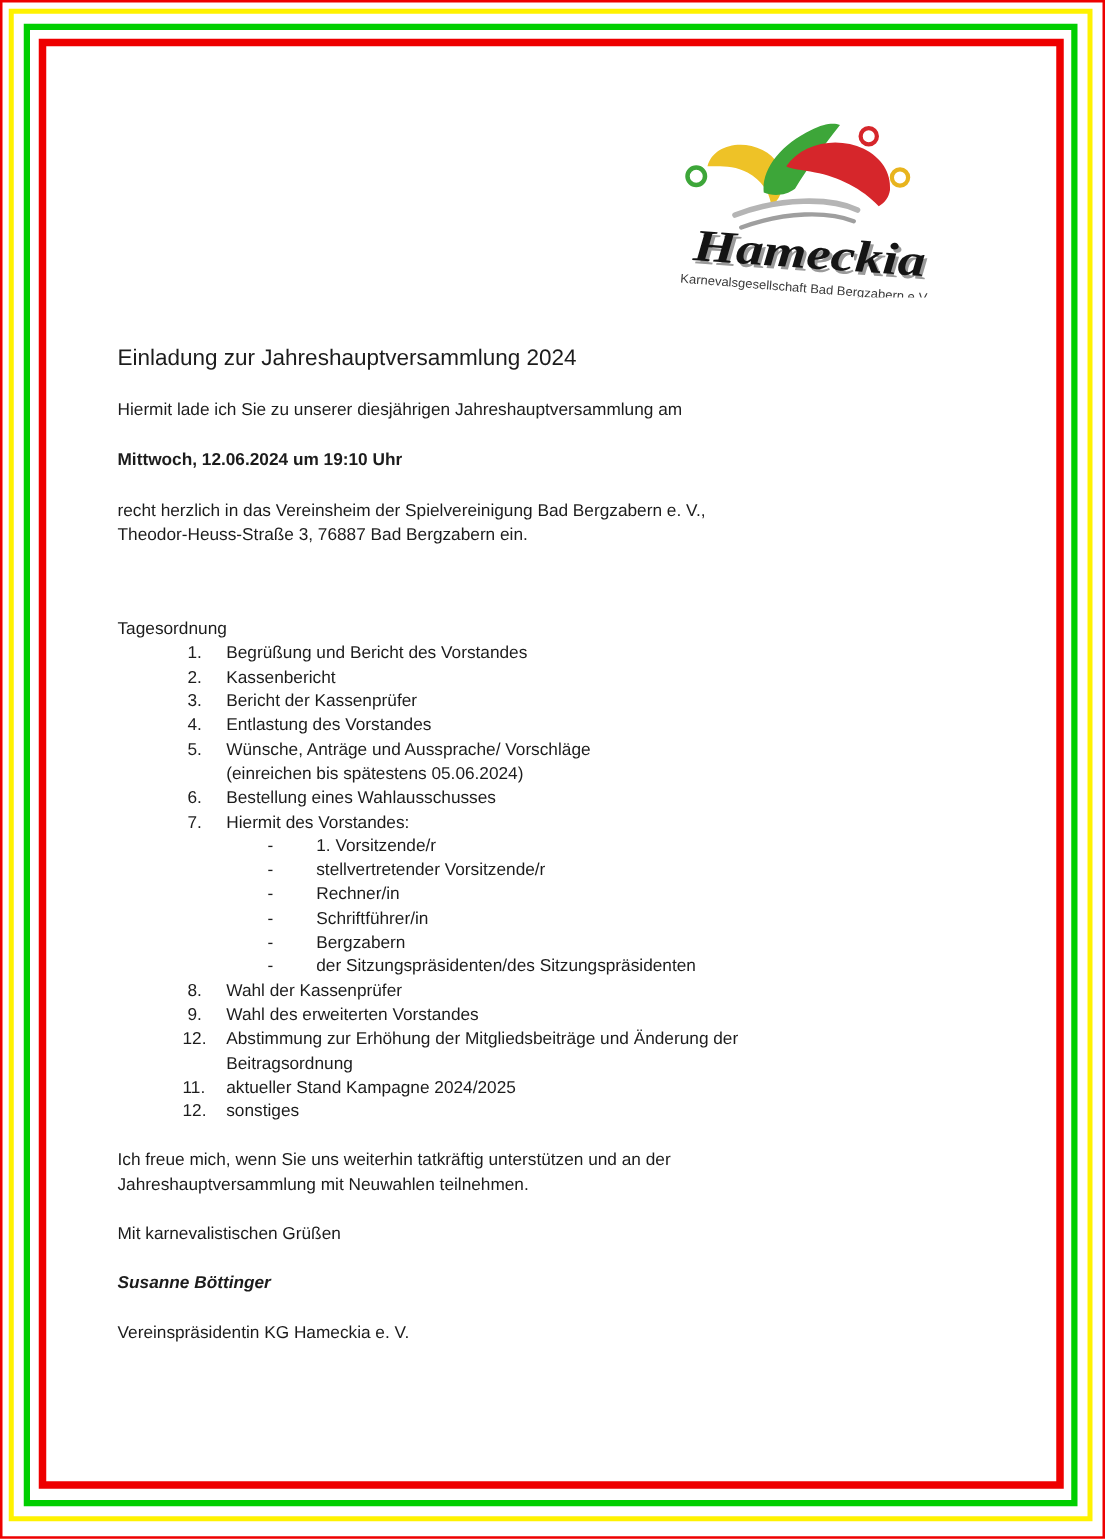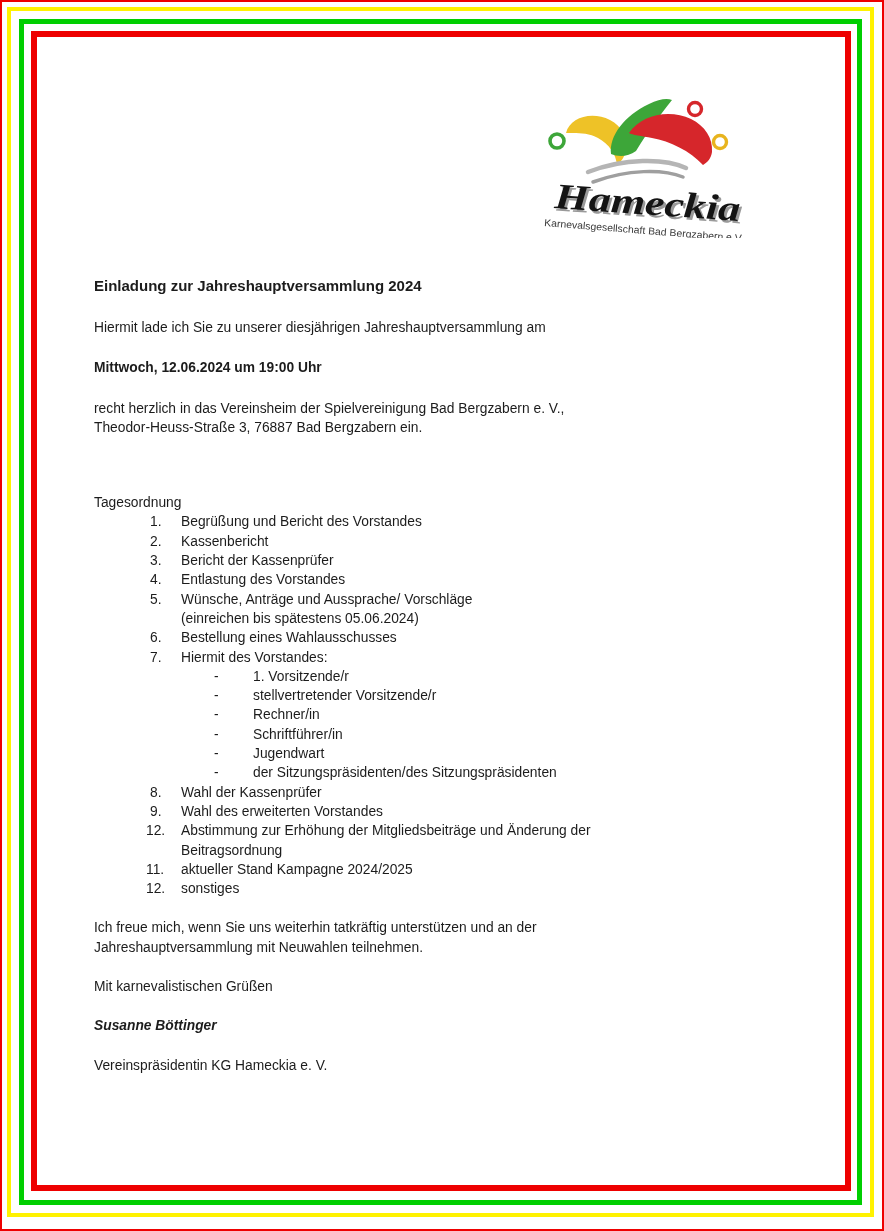--- a/index.html
+++ b/index.html
@@ -16,21 +16,21 @@
 
   
   .logo{position:absolute;left:532px;top:88px;width:235px;height:150px;}
 
   
   .content{
     position:absolute;left:94px;top:0;width:716px;
     font-size:13.8px;line-height:19.3px;
   }
   .content div{margin:0;}
-  .doc-title{font-size:15px;line-height:20px;font-weight:bold;margin:276px 0 0 0 !important;}
+  .doc-title{font-size:18px;line-height:20px;font-weight:normal;margin:276px 0 0 0 !important;}
   .p-intro{margin-top:22px !important;}
   .p-date{margin-top:21px !important;font-weight:bold;}
   .p-loc{margin-top:21px !important;}
   .p-agenda-head{margin-top:56px !important;}
   .p-close1{margin-top:20px !important;}
   .p-close2{margin-top:20px !important;}
   .p-sig{margin-top:20px !important;font-weight:bold;font-style:italic;}
   .p-role{margin-top:20px !important;}
 
   
@@ -69,21 +69,21 @@
     <text x="12" y="138" transform="rotate(4.5 12 138)" textLength="200" lengthAdjust="spacingAndGlyphs" style="font-family:'Liberation Sans',sans-serif;font-size:10px;" fill="#3a3a3a">Karnevalsgesellschaft Bad Bergzabern e.V.</text>
   </svg>
 </div>
 
 <div class="content">
 
   <div class="doc-title">Einladung zur Jahreshauptversammlung 2024</div>
 
   <div class="p-intro">Hiermit lade ich Sie zu unserer diesjährigen Jahreshauptversammlung am</div>
 
-  <div class="p-date">Mittwoch, 12.06.2024 um 19:00 Uhr</div>
+  <div class="p-date">Mittwoch, 12.06.2024 um 19:10 Uhr</div>
 
   <div class="p-loc">
     <div>recht herzlich in das Vereinsheim der Spielvereinigung Bad Bergzabern e. V.,</div>
     <div>Theodor-Heuss-Straße 3, 76887 Bad Bergzabern ein.</div>
   </div>
 
   <div class="p-agenda-head">Tagesordnung</div>
 
   <div class="agenda">
     <div class="arow">
@@ -126,21 +126,21 @@
     <div class="srow">
       <span class="dash">-</span>
       <span>Rechner/in</span>
     </div>
     <div class="srow">
       <span class="dash">-</span>
       <span>Schriftführer/in</span>
     </div>
     <div class="srow">
       <span class="dash">-</span>
-      <span>Jugendwart</span>
+      <span>Bergzabern</span>
     </div>
     <div class="srow">
       <span class="dash">-</span>
       <span>der Sitzungspräsidenten/des Sitzungspräsidenten</span>
     </div>
     <div class="arow">
       <span class="num">8.</span>
       <span>Wahl der Kassenprüfer</span>
     </div>
     <div class="arow">

